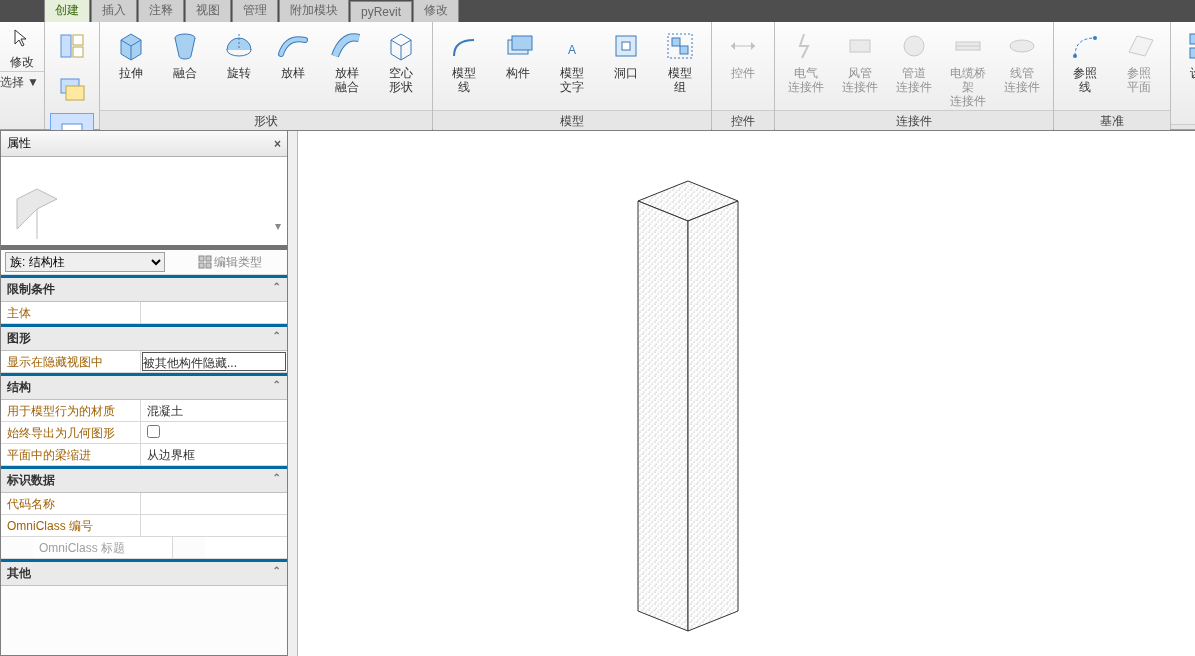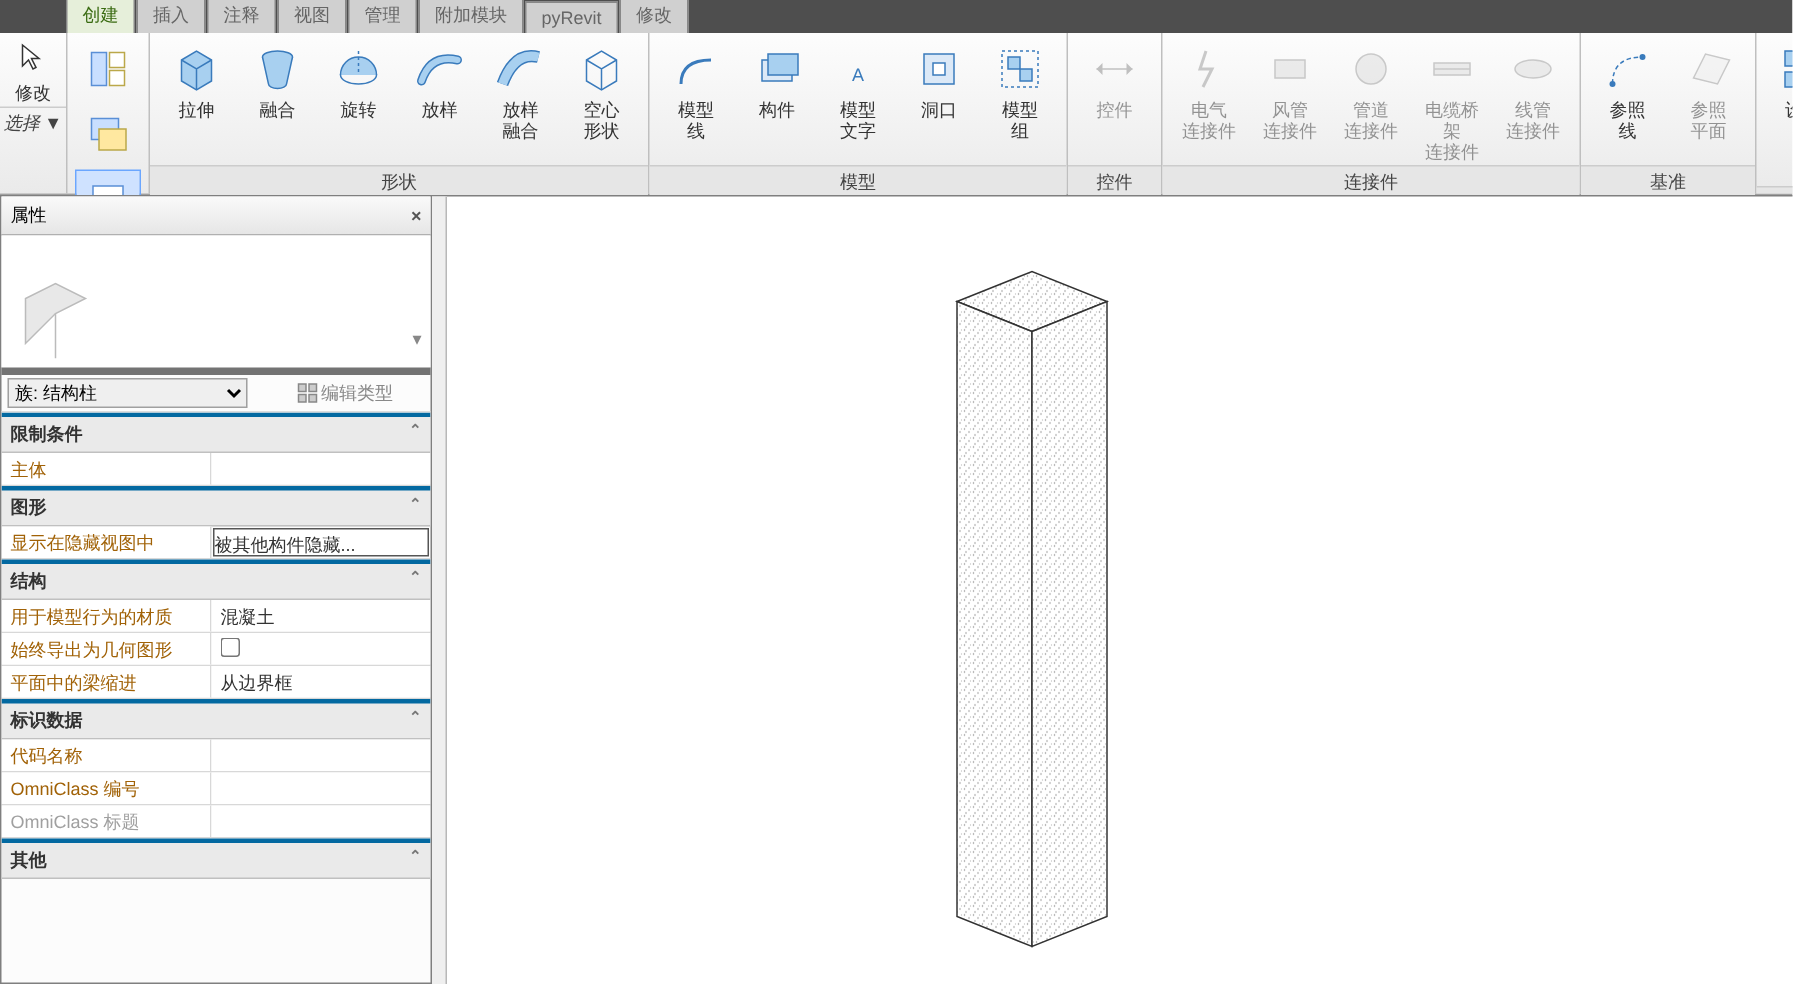--- a/index.html
+++ b/index.html
@@ -17,21 +17,21 @@
   .ribbon-group-label { text-align: center; color: #444; background: #e6e6e6; border-top: 1px solid #ccc; padding: 2px 0; font-size: 12px; }
 
   .rbtn { display: flex; flex-direction: column; align-items: center; justify-content: flex-start; width: 50px; height: 84px; padding: 2px; cursor: pointer; gap: 2px; }
   .rbtn.disabled { opacity: 0.5; cursor: default; }
   .rbtn .icon { width: 36px; height: 36px; display: flex; align-items: center; justify-content: center; }
   .rbtn .lbl { text-align: center; line-height: 14px; color: #333; }
 
   .select-panel { width: 44px; display:flex; flex-direction:column; align-items:center; padding-top:4px;}
   .select-panel .arrow { width:24px; height:24px; display:flex; align-items:center; justify-content:center; margin-bottom:4px;}
   .select-panel .lbl { color:#333; }
-  .select-drop { font-size:11px; color:#444; padding:2px 0; text-align:center; border-top:1px solid #ccc; width:100%;font-style:italic;}
+  .select-drop { font-size:11px; color:#444; padding:2px 0; text-align:left; border-top:1px solid #ccc; width:100%;}
 
   .attr-panel { width:100px; }
   .attr-panel .ribbon-group-content { flex-wrap:wrap; align-content:flex-start; }
   .mini-btn { width:42px; height:40px; display:flex; align-items:center; justify-content:center; cursor:pointer; }
   .mini-btn.active { background:#cfe2ff; outline:1px solid #6aa6ff; }
 
   
   .workspace { position:absolute; top:130px; left:0; right:0; bottom:0; display:flex; }
   .prop-palette { width:288px; background:#fcfcfc; border:1px solid #7f7f7f; display:flex; flex-direction:column; }
   .prop-title { background:linear-gradient(#fafafa,#e6e6e6); border-bottom:1px solid #b0b0b0; padding:4px 6px; display:flex; justify-content:space-between; align-items:center;}
@@ -42,21 +42,21 @@
   .prop-selector .edit-type { color:#888; cursor:pointer; display:flex; align-items:center; gap:2px;margin-left:27px;}
 
   .prop-table { flex:1; overflow:auto; font-size:12px; }
   .prop-table .grp { background:#eaeaea; border-top:3px solid #0369a1; border-bottom:1px solid #c0c0c0; padding:3px 6px; display:flex; justify-content:space-between; color:#333;font-weight:bold;}
   .prop-table .grp .chev { color:#777; font-size:10px; }
   .prop-table .row { display:flex; border-bottom:1px solid #d8d8d8; height:22px; align-items:stretch; }
   .prop-table .row .k { width:140px; padding:3px 6px; background:#fff; border-right:1px solid #d8d8d8; color:#a16207; white-space:nowrap; overflow:hidden;}
   .prop-table .row .v { flex:1; padding:3px 6px; background:#fff; color:#333;}
   .prop-table .row .v.box { border:1px solid #555; margin:1px; padding:2px 0; }
   .prop-table .row .v input[type=checkbox]{ margin:0; }
-  .prop-table .row.ro .k, .prop-table .row.ro .v { color:#a0a0a0; }
+  .prop-table .row.ro .k, .prop-table .row.ro .v { color:#a0a0a0;margin-left:32px; }
 
   
   .canvas { flex:1; background:#fff; position:relative; border-top:1px solid #7f7f7f;}
   .canvas-border-left { position:absolute; left:0; top:0; bottom:0; width:10px; background:#efefef; border-right:1px solid #b8b8b8;}
   .canvas svg { position:absolute; left:0; top:0; }
 
   .svg-icon svg { width:32px; height:32px; }
 </style>
 </head>
 <body>

